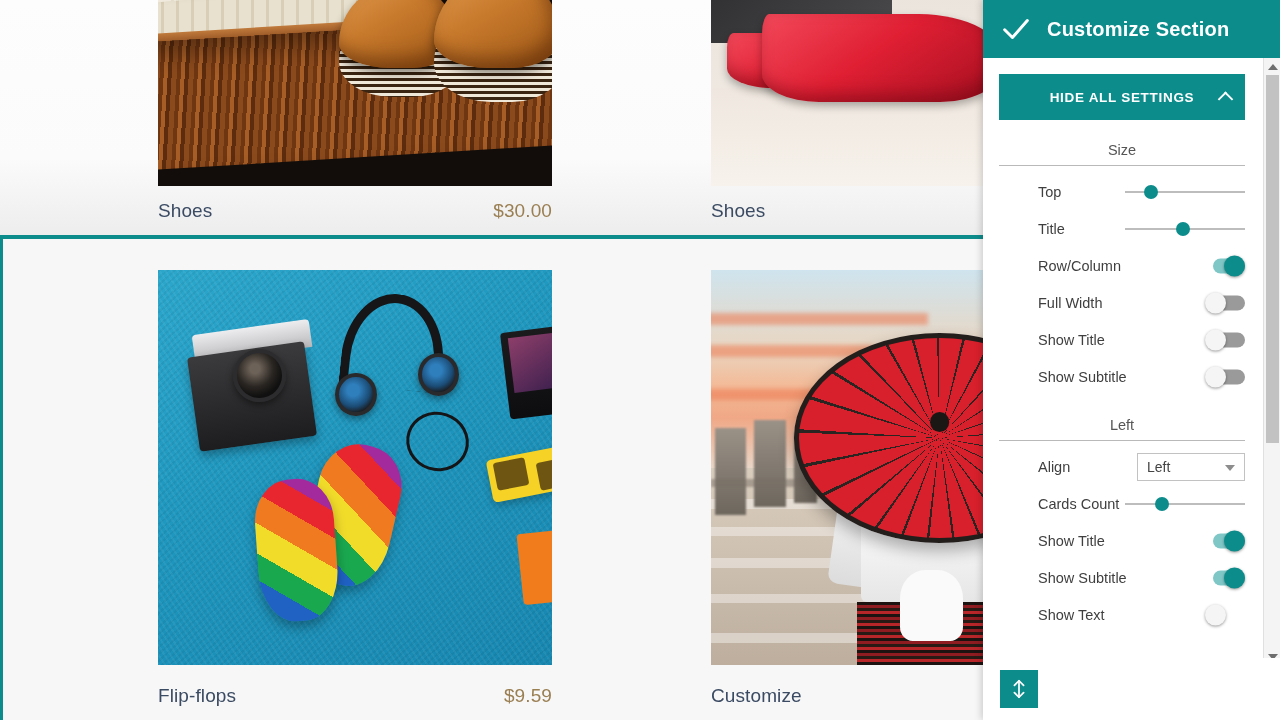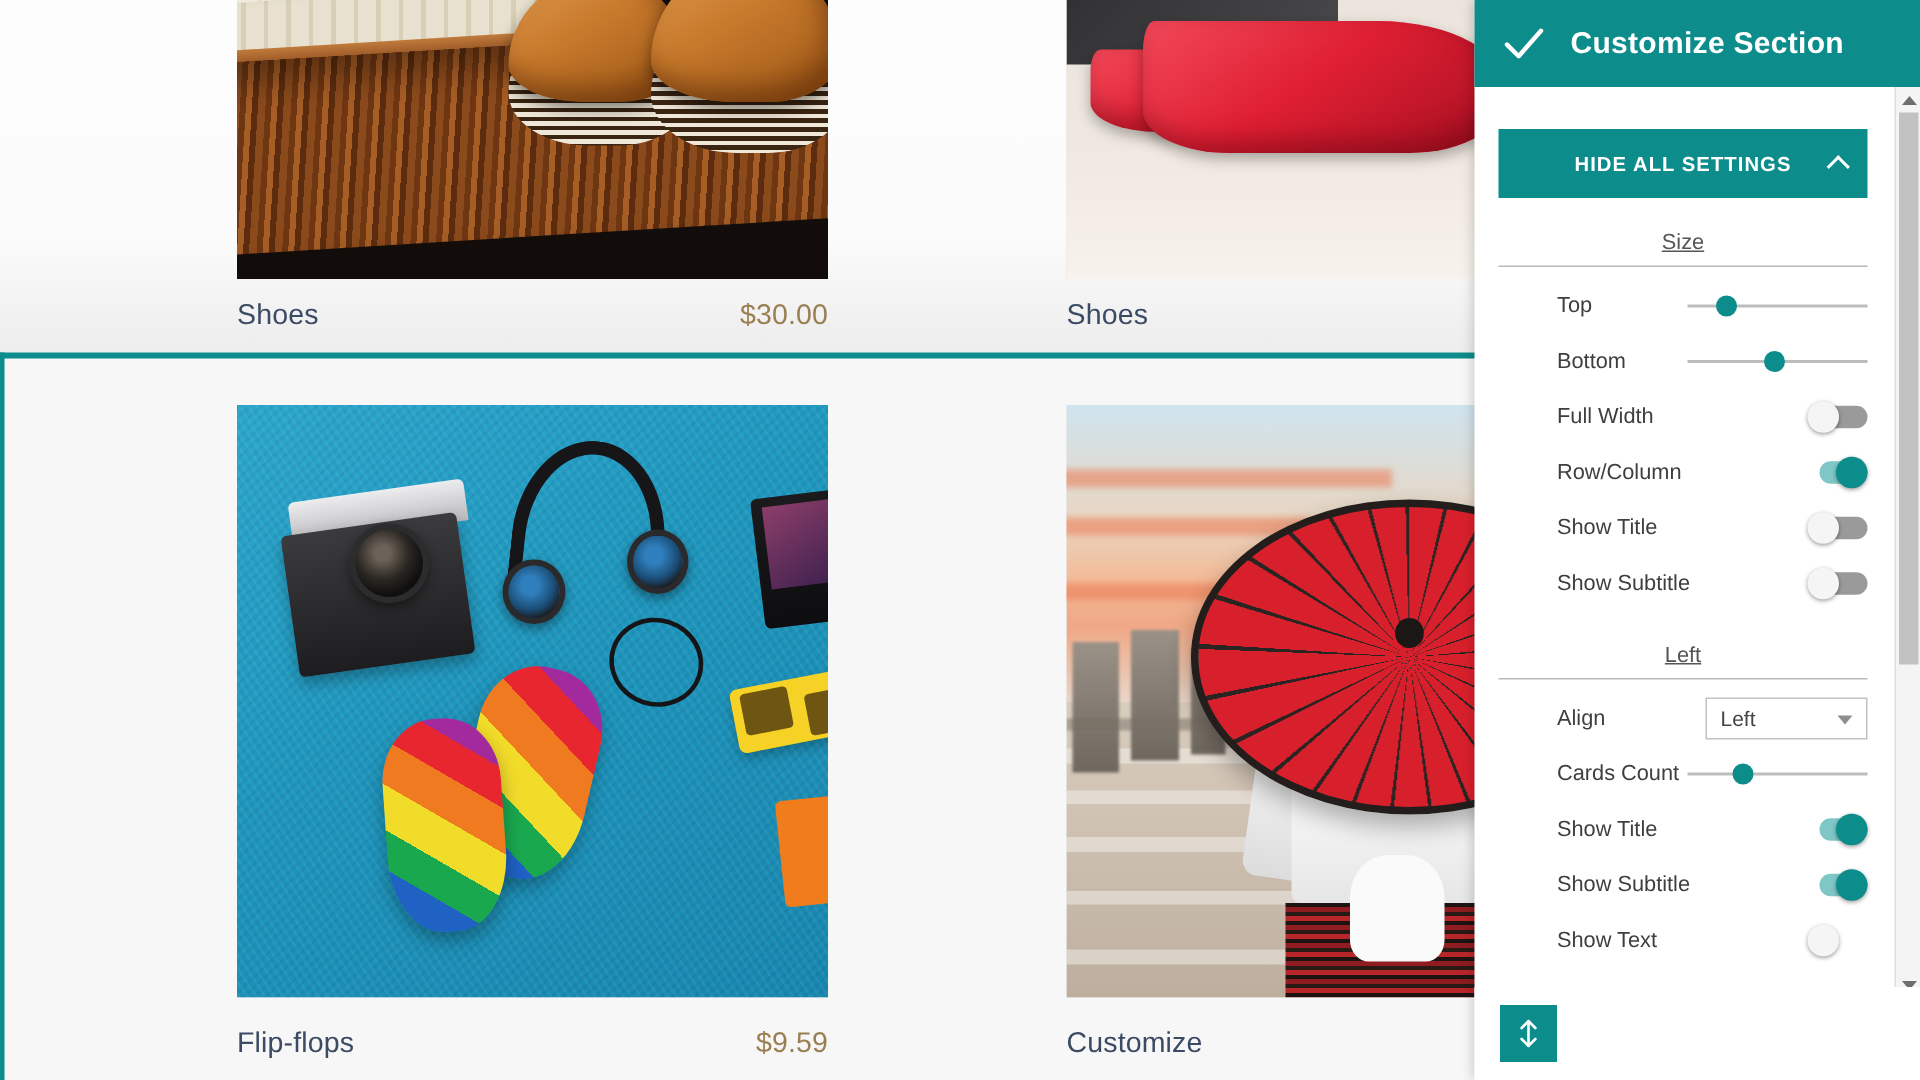--- a/index.html
+++ b/index.html
@@ -180,37 +180,37 @@
   }
   .panel-head {
     height: 58px; background: #0d8c8c; color: #fff;
     display: flex; align-items: center; padding-left: 16px;
   }
   .check-icon { width: 34px; height: 34px; flex: 0 0 34px; }
   .panel-title { font-size: 20px; font-weight: bold; margin-left: 14px; letter-spacing:.2px; }
 
   .panel-body {
     position: absolute; top: 58px; left: 0; right: 17px; bottom: 62px;
-    overflow: hidden; padding: 28px 18px 0 16px;
+    overflow: hidden; padding: 16px 18px 0 16px;
   }
   .hide-btn {
     width: 100%; height: 46px; background: #0d8c8c; color: #fff;
     border: none; font-size: 13.5px; font-weight: bold; letter-spacing: .7px;
     display: flex; align-items: center; justify-content: center;
     position: relative; cursor: pointer; font-family: inherit;
   }
   .hide-btn .chev {
     position: absolute; right: 14px; top: 50%; width: 11px; height: 11px;
     border-left: 2px solid #fff; border-top: 2px solid #fff;
     transform: translateY(-30%) rotate(45deg);
   }
 
   .grp-title {
     text-align: center; font-size: 14.5px; color: #555;
-    margin: 22px 0 7px; padding-bottom: 7px; border-bottom: 1px solid #b9b9b9; text-decoration: underline;
+    margin: 22px 0 7px; padding-bottom: 7px; border-bottom: 1px solid #b9b9b9;
   }
   .row {
     height: 37px; display: flex; align-items: center; justify-content: space-between;
   }
   .row-label { font-size: 14.5px; color: #3f3f3f; margin-left: 39px; }
 
   .slider { width: 120px; height: 14px; position: relative; }
   .slider .track {
     position: absolute; top: 50%; left: 0; width: 100%; height: 2px;
     background: #bdbdbd; transform: translateY(-50%);
@@ -411,36 +411,36 @@
       <div class="grp-title">Size</div>
 
       <div class="row">
         <span class="row-label">Top</span>
         <span class="slider">
           <span class="track"></span>
             <span class="knob" style="left:22%"></span>
         </span>
       </div>
       <div class="row">
-        <span class="row-label">Bottom</span>
+        <span class="row-label">Title</span>
         <span class="slider">
           <span class="track"></span>
             <span class="knob" style="left:48%"></span>
         </span>
       </div>
       <div class="row">
+        <span class="row-label">Row/Column</span>
+        <span class="toggle on">
+          <span class="ttrack"></span>
+            <span class="tknob"></span>
+        </span>
+      </div>
+      <div class="row">
         <span class="row-label">Full Width</span>
         <span class="toggle off">
-          <span class="ttrack"></span>
-            <span class="tknob"></span>
-        </span>
-      </div>
-      <div class="row">
-        <span class="row-label">Row/Column</span>
-        <span class="toggle on">
           <span class="ttrack"></span>
             <span class="tknob"></span>
         </span>
       </div>
 
 
       <div class="row">
         <span class="row-label">Show Title</span>
         <span class="toggle off">
           <span class="ttrack"></span>

